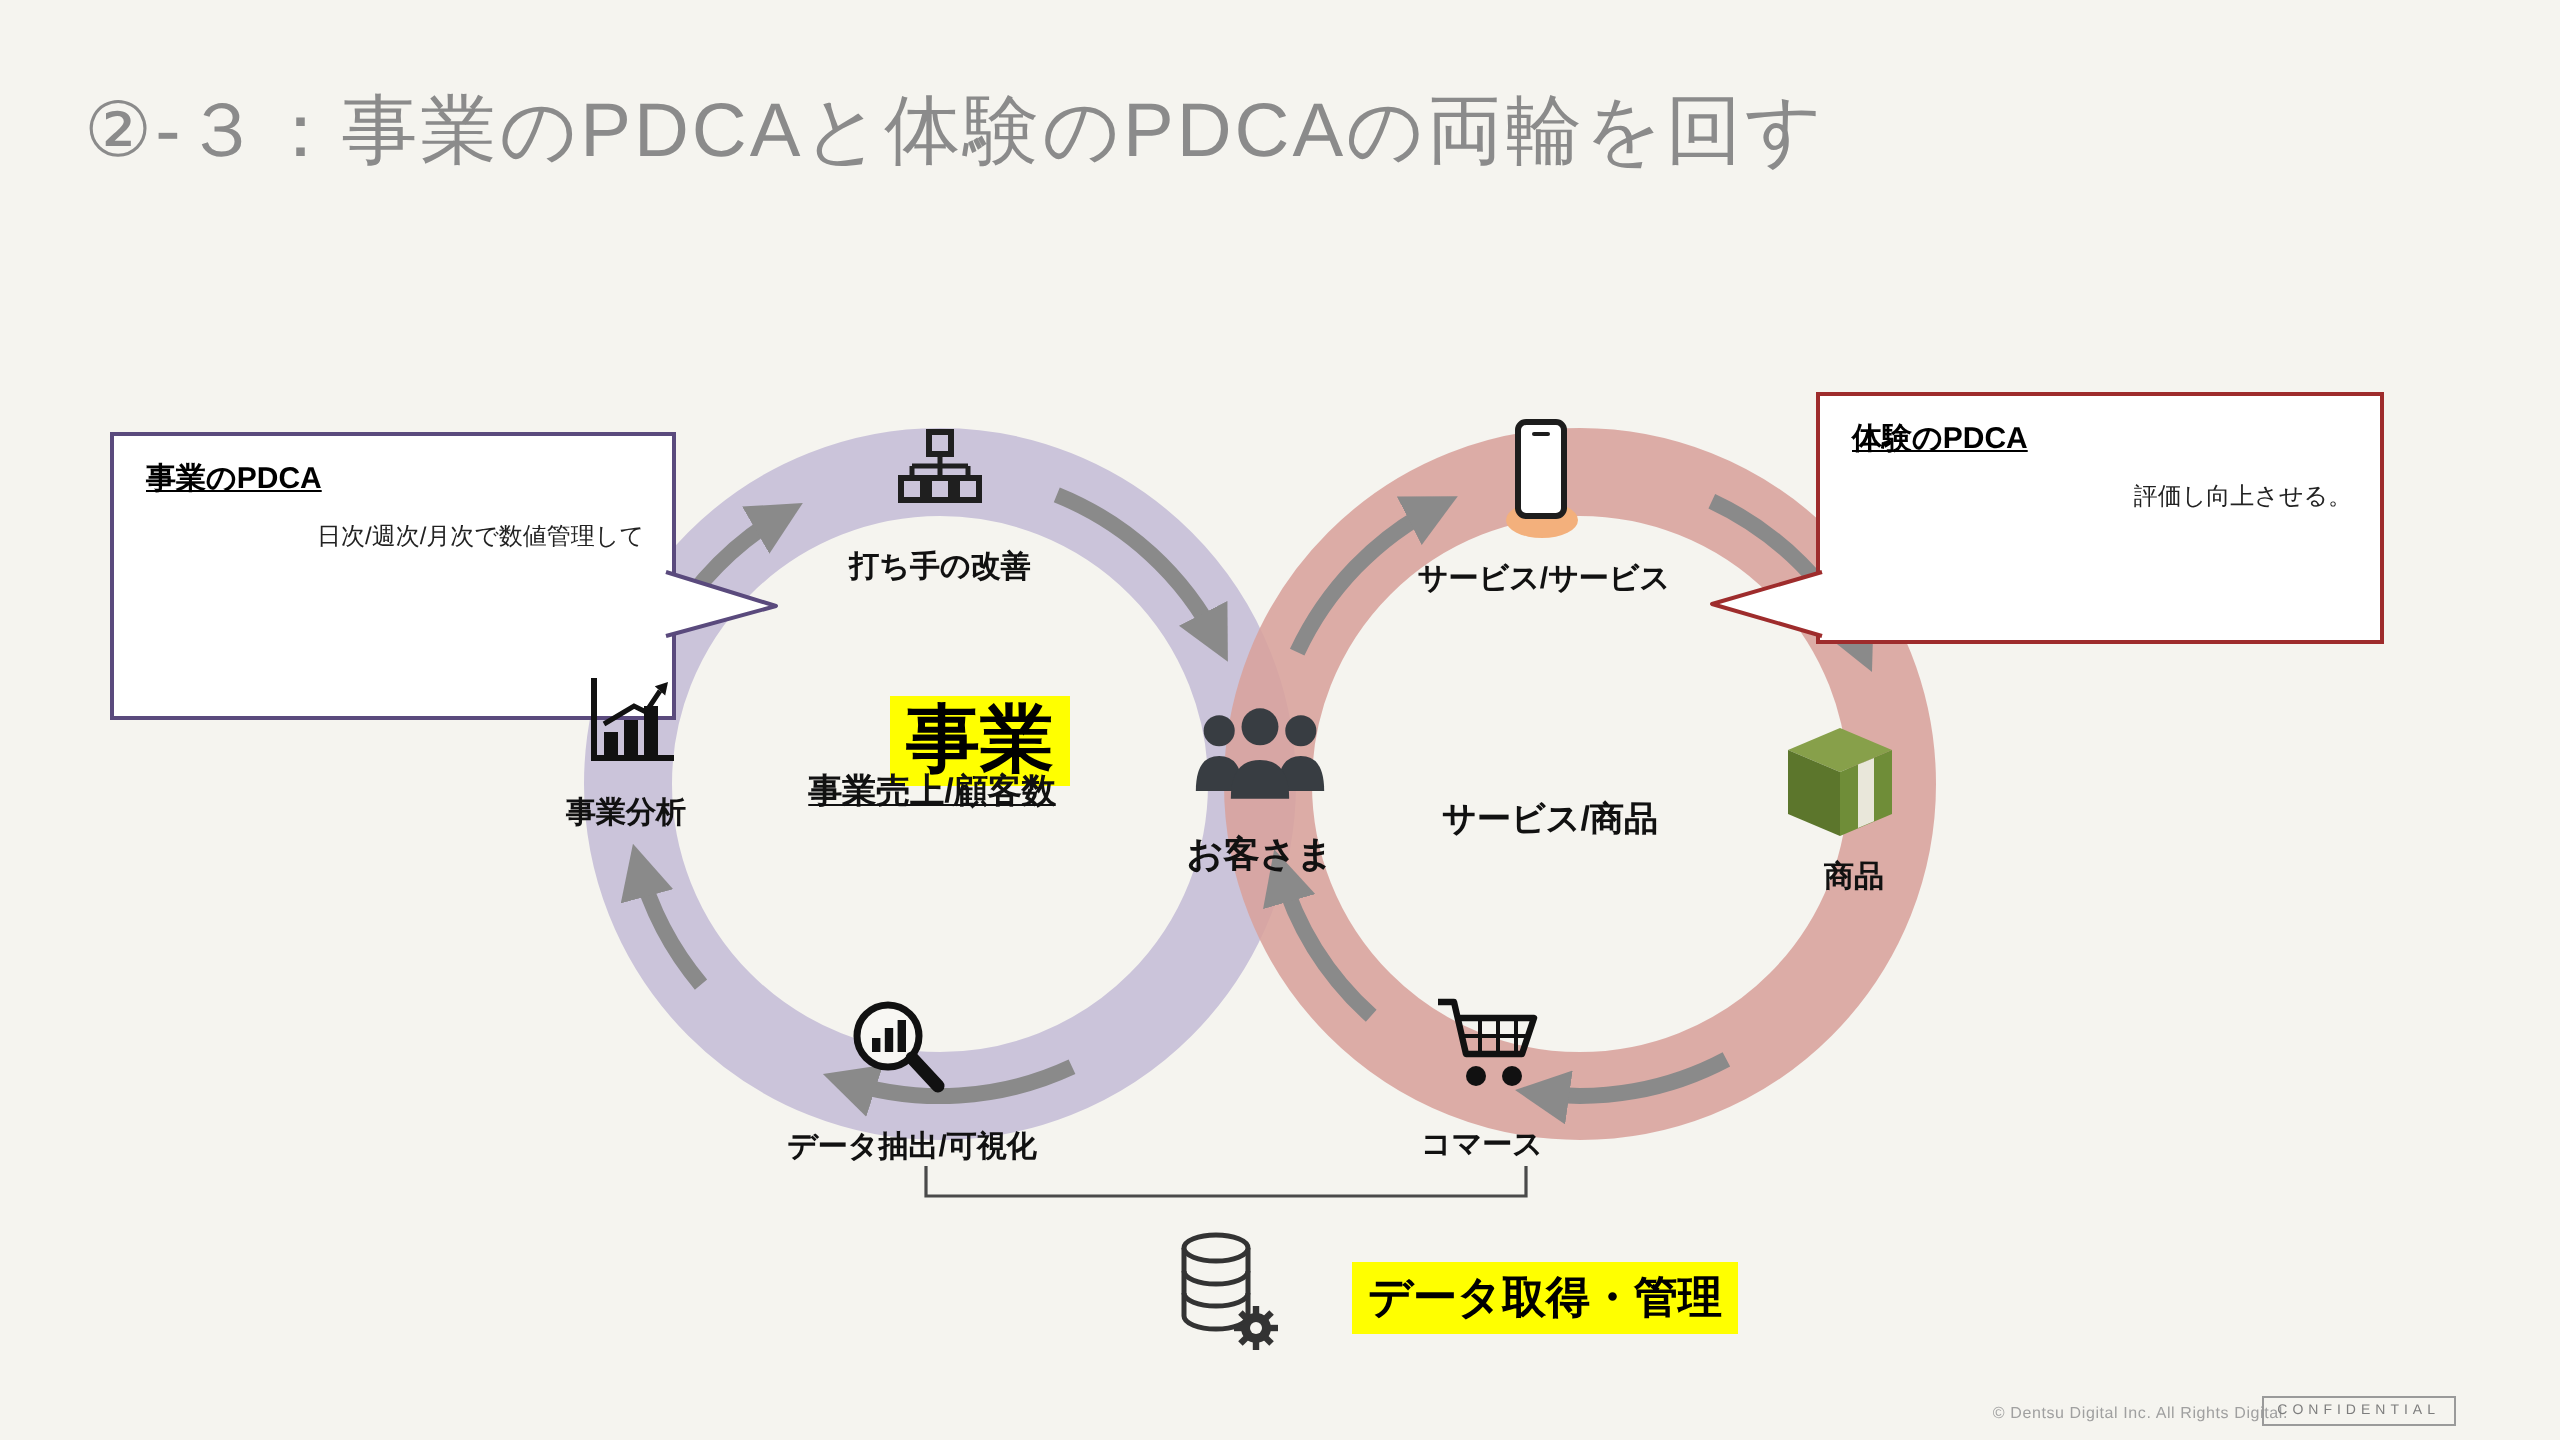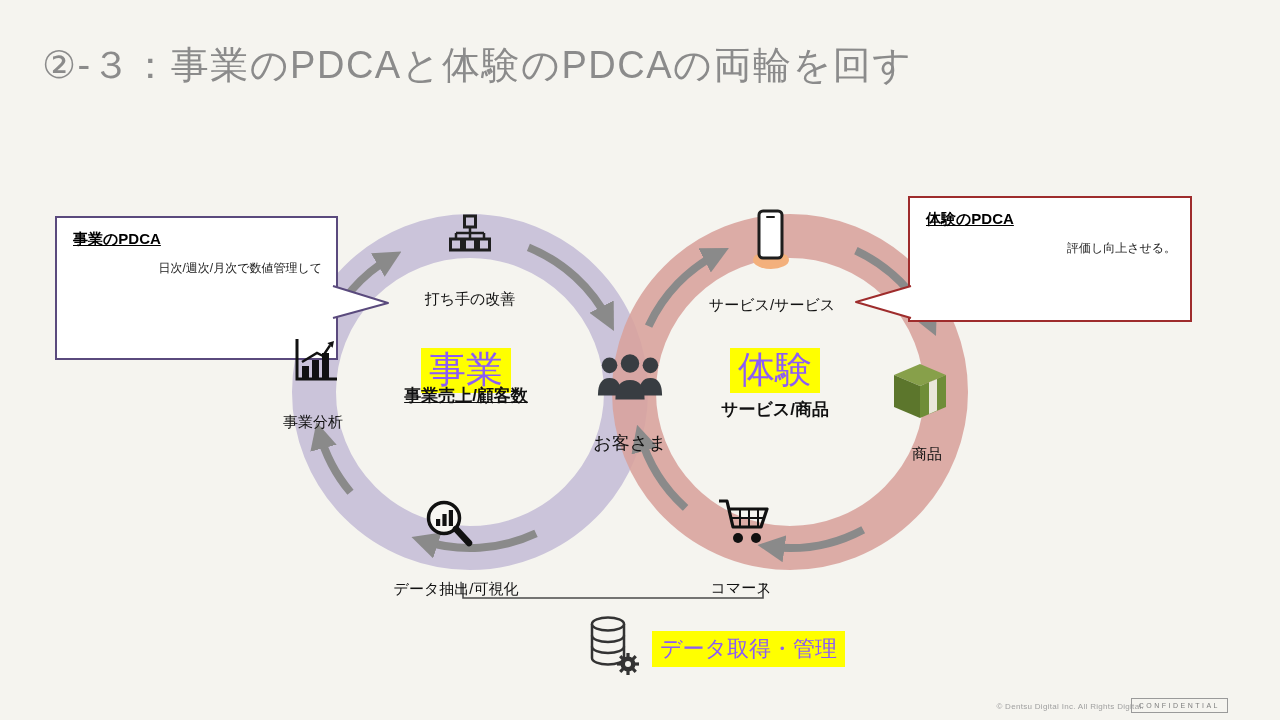--- a/index.html
+++ b/index.html
@@ -2,22 +2,22 @@
 <html><head>
 <meta charset="utf-8">
 <style>
   * { margin:0; padding:0; box-sizing:border-box; }
   html,body { background:#e9e8e4; }
   body { font-family:"Liberation Sans","DejaVu Sans",sans-serif; }
   .slide { position:relative; width:1280px; height:720px; background:#f5f4ef; overflow:hidden; }
   .title { position:absolute; left:42px; top:40px; font-size:38px; color:#8b8b8b; letter-spacing:1.5px; font-weight:400; white-space:nowrap; }
   .layer { position:absolute; left:0; top:0; width:1280px; height:720px; }
   .abs { position:absolute; }
-  .node-label { position:absolute; transform:translateX(-50%); font-weight:normal; color:#111; font-size:15px; white-space:nowrap;margin-top:16px; }
-  .hl { background:#ffff00; color:#8b5cf6; font-weight:normal; }
+  .node-label { position:absolute; transform:translateX(-50%); font-weight:bold; color:#111; font-size:15px; white-space:nowrap; }
+  .hl { background:#ffff00; color:#000000; font-weight:bold;margin-left:24px; }
   .center-main { position:absolute; transform:translateX(-50%); font-size:37px; padding:1px 8px; line-height:1.15; }
   .center-sub { position:absolute; transform:translateX(-50%); font-size:17px; font-weight:bold; color:#111; white-space:nowrap; }
   .callout { position:absolute; background:#ffffff; border:2px solid #000; padding:12px 14px 10px 16px; }
   .callout .co-title { font-size:15px; font-weight:bold; color:#000; text-decoration:underline; margin-bottom:9px; }
   .callout .co-line { font-size:12px; color:#222; line-height:1.75; white-space:nowrap;text-align:right; }
   .callout-business { border-color:#5a4a7d; }
   .callout-experience { border-color:#9e2c2c; }
   .icon { position:absolute; }
   .dm-label { position:absolute; font-size:22px; padding:3px 8px; white-space:nowrap; }
   .footer-copy { position:absolute; right:136px; bottom:9px; font-size:8px; color:#a0a0a0; letter-spacing:.3px; }
@@ -157,21 +157,20 @@
   <div class="node-label" style="left:470px; top:274px;">打ち手の改善</div>
   <div class="node-label" style="left:313px; top:397px;">事業分析</div>
   <div class="node-label" style="left:456px; top:564px;">データ抽出/可視化</div>
   <div class="node-label" style="left:772px; top:280px;">サービス/サービス</div>
   <div class="node-label" style="left:927px; top:429px;">商品</div>
   <div class="node-label" style="left:741px; top:563px;">コマース</div>
   <div class="node-label" style="left:630px; top:415px; font-size:18px;">お客さま</div>
 
   <div class="center-main hl" style="left:466px; top:348px;">事業</div>
   <div class="center-sub" style="left:466px; top:384px;text-decoration:underline;">事業売上/顧客数</div>
-  <div class="center-main hl" style="left:775px; top:348px;">体験</div>
   <div class="center-sub" style="left:775px; top:398px;">サービス/商品</div>
 
   <div class="dm-label hl" style="left:652px; top:631px;">データ取得・管理</div>
 
   <div class="footer-copy">© Dentsu Digital Inc. All Rights Digital.</div>
   <div class="conf-box">CONFIDENTIAL</div>
 
 </div>
 
 </body></html>

